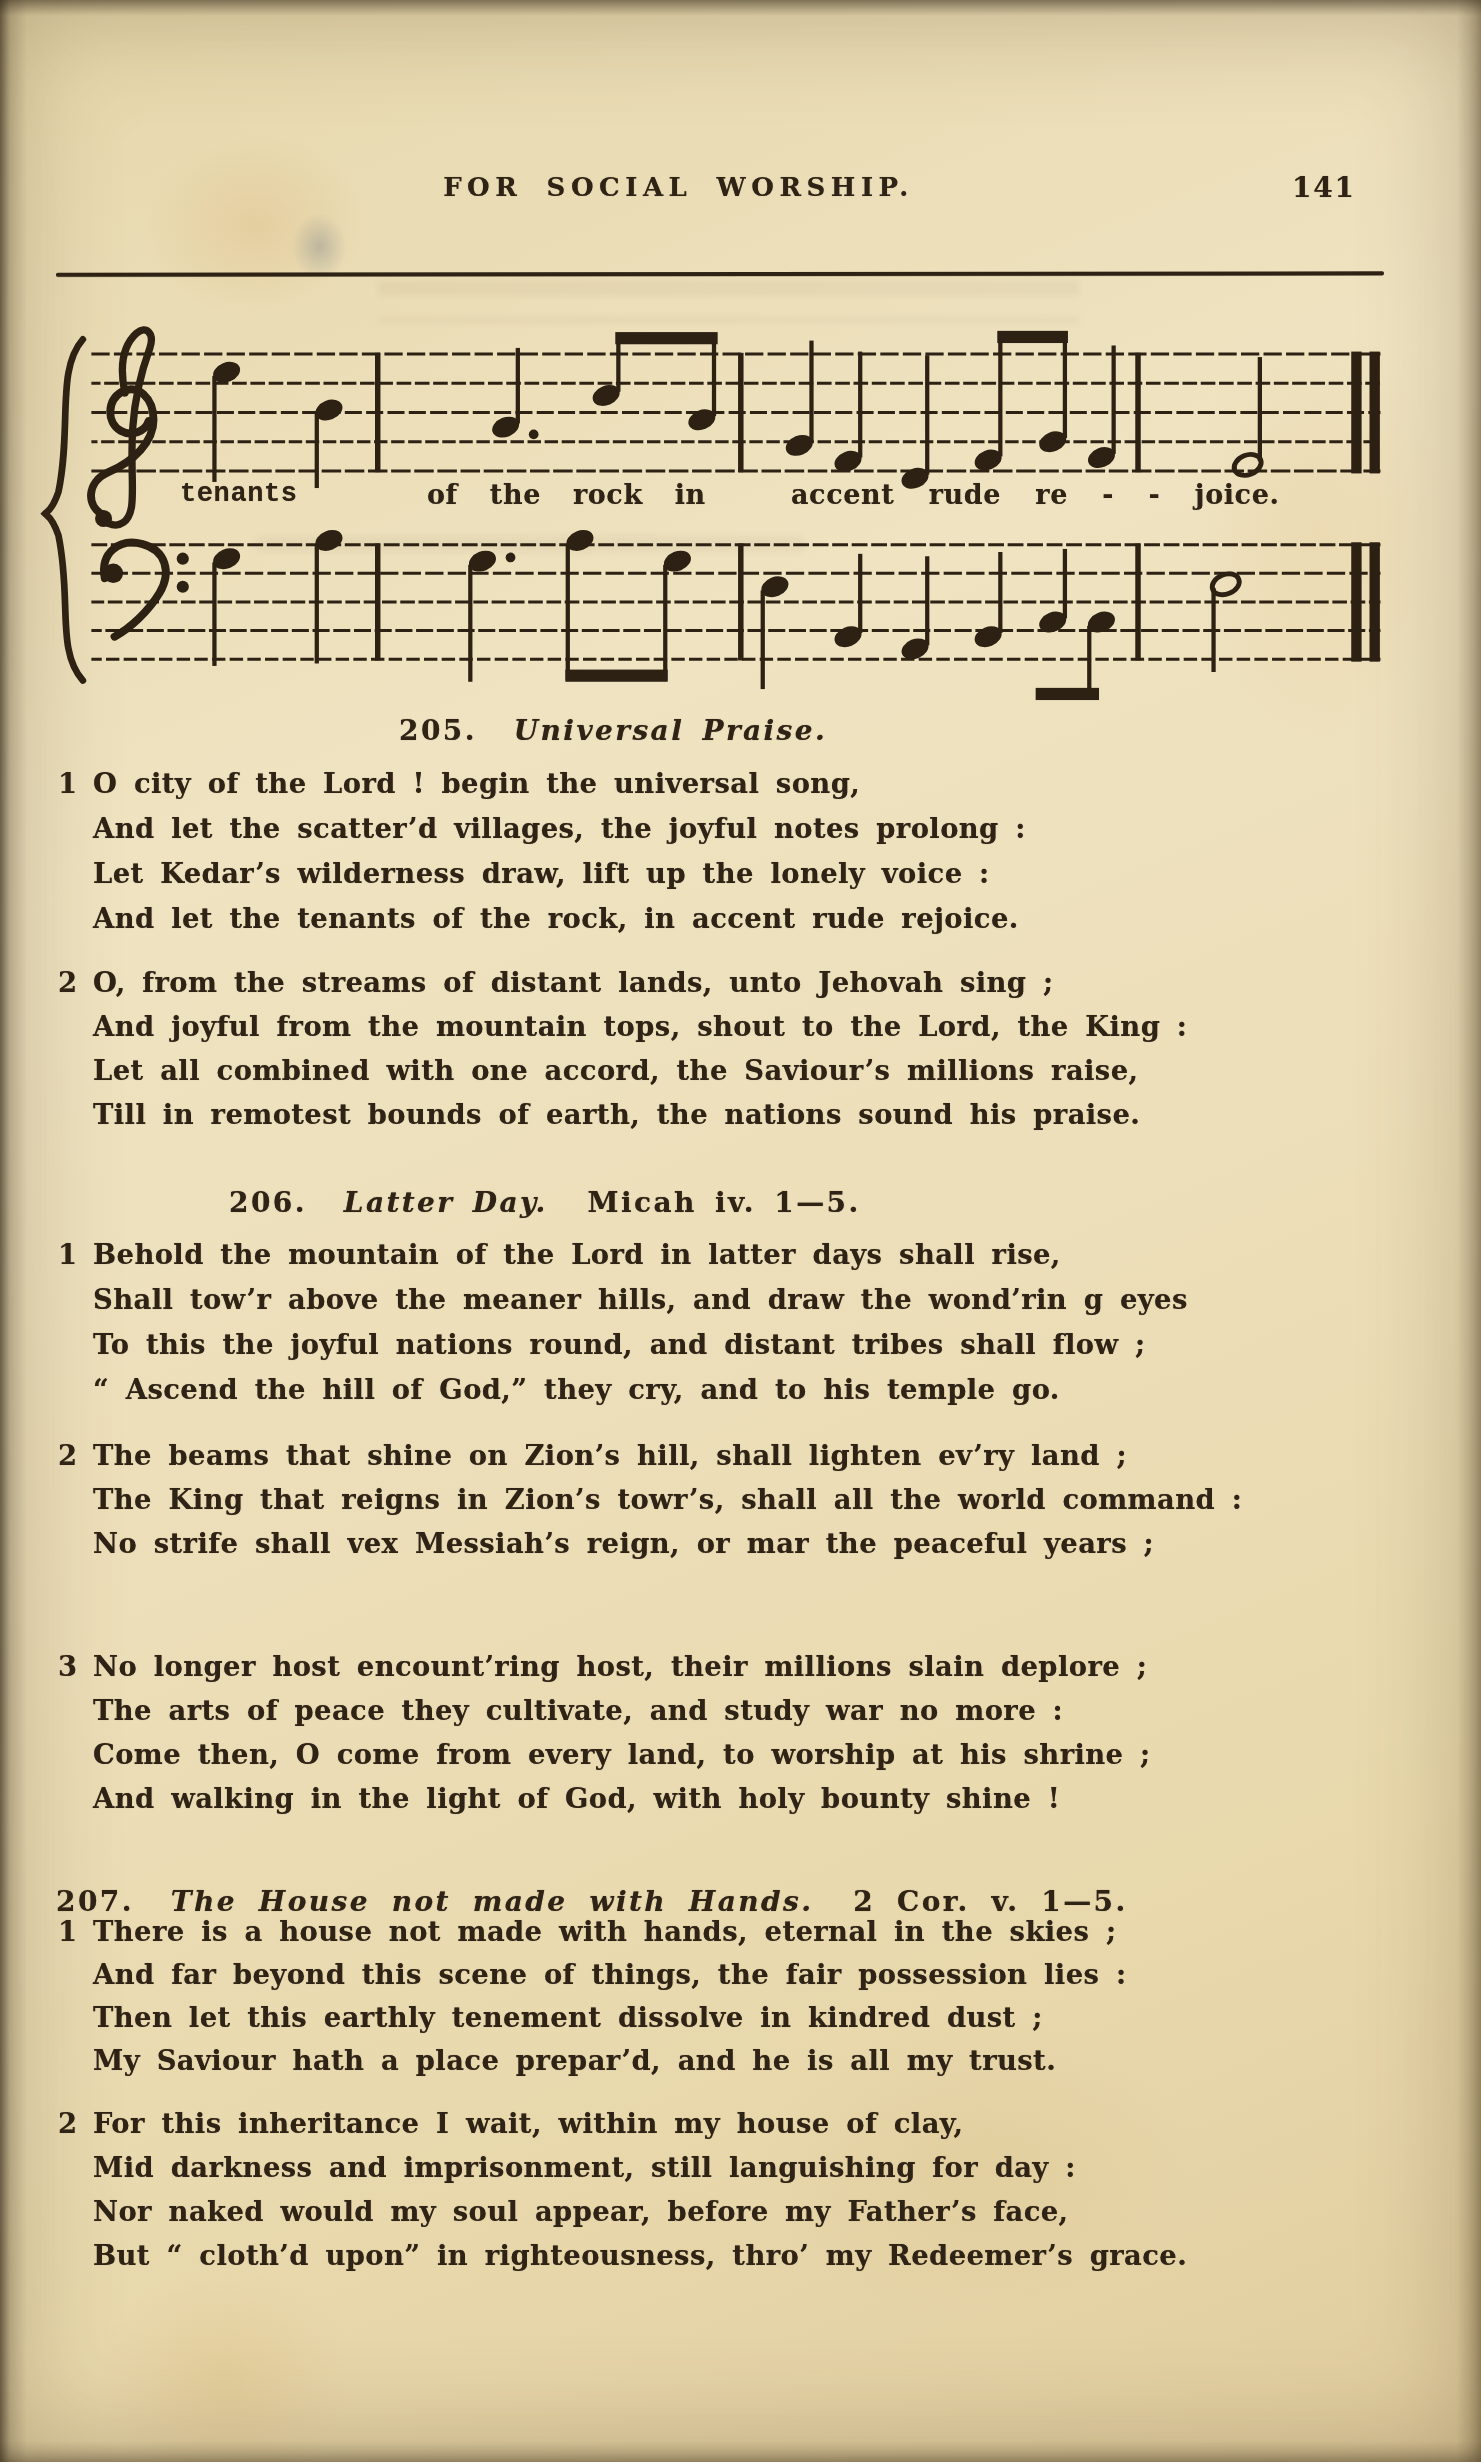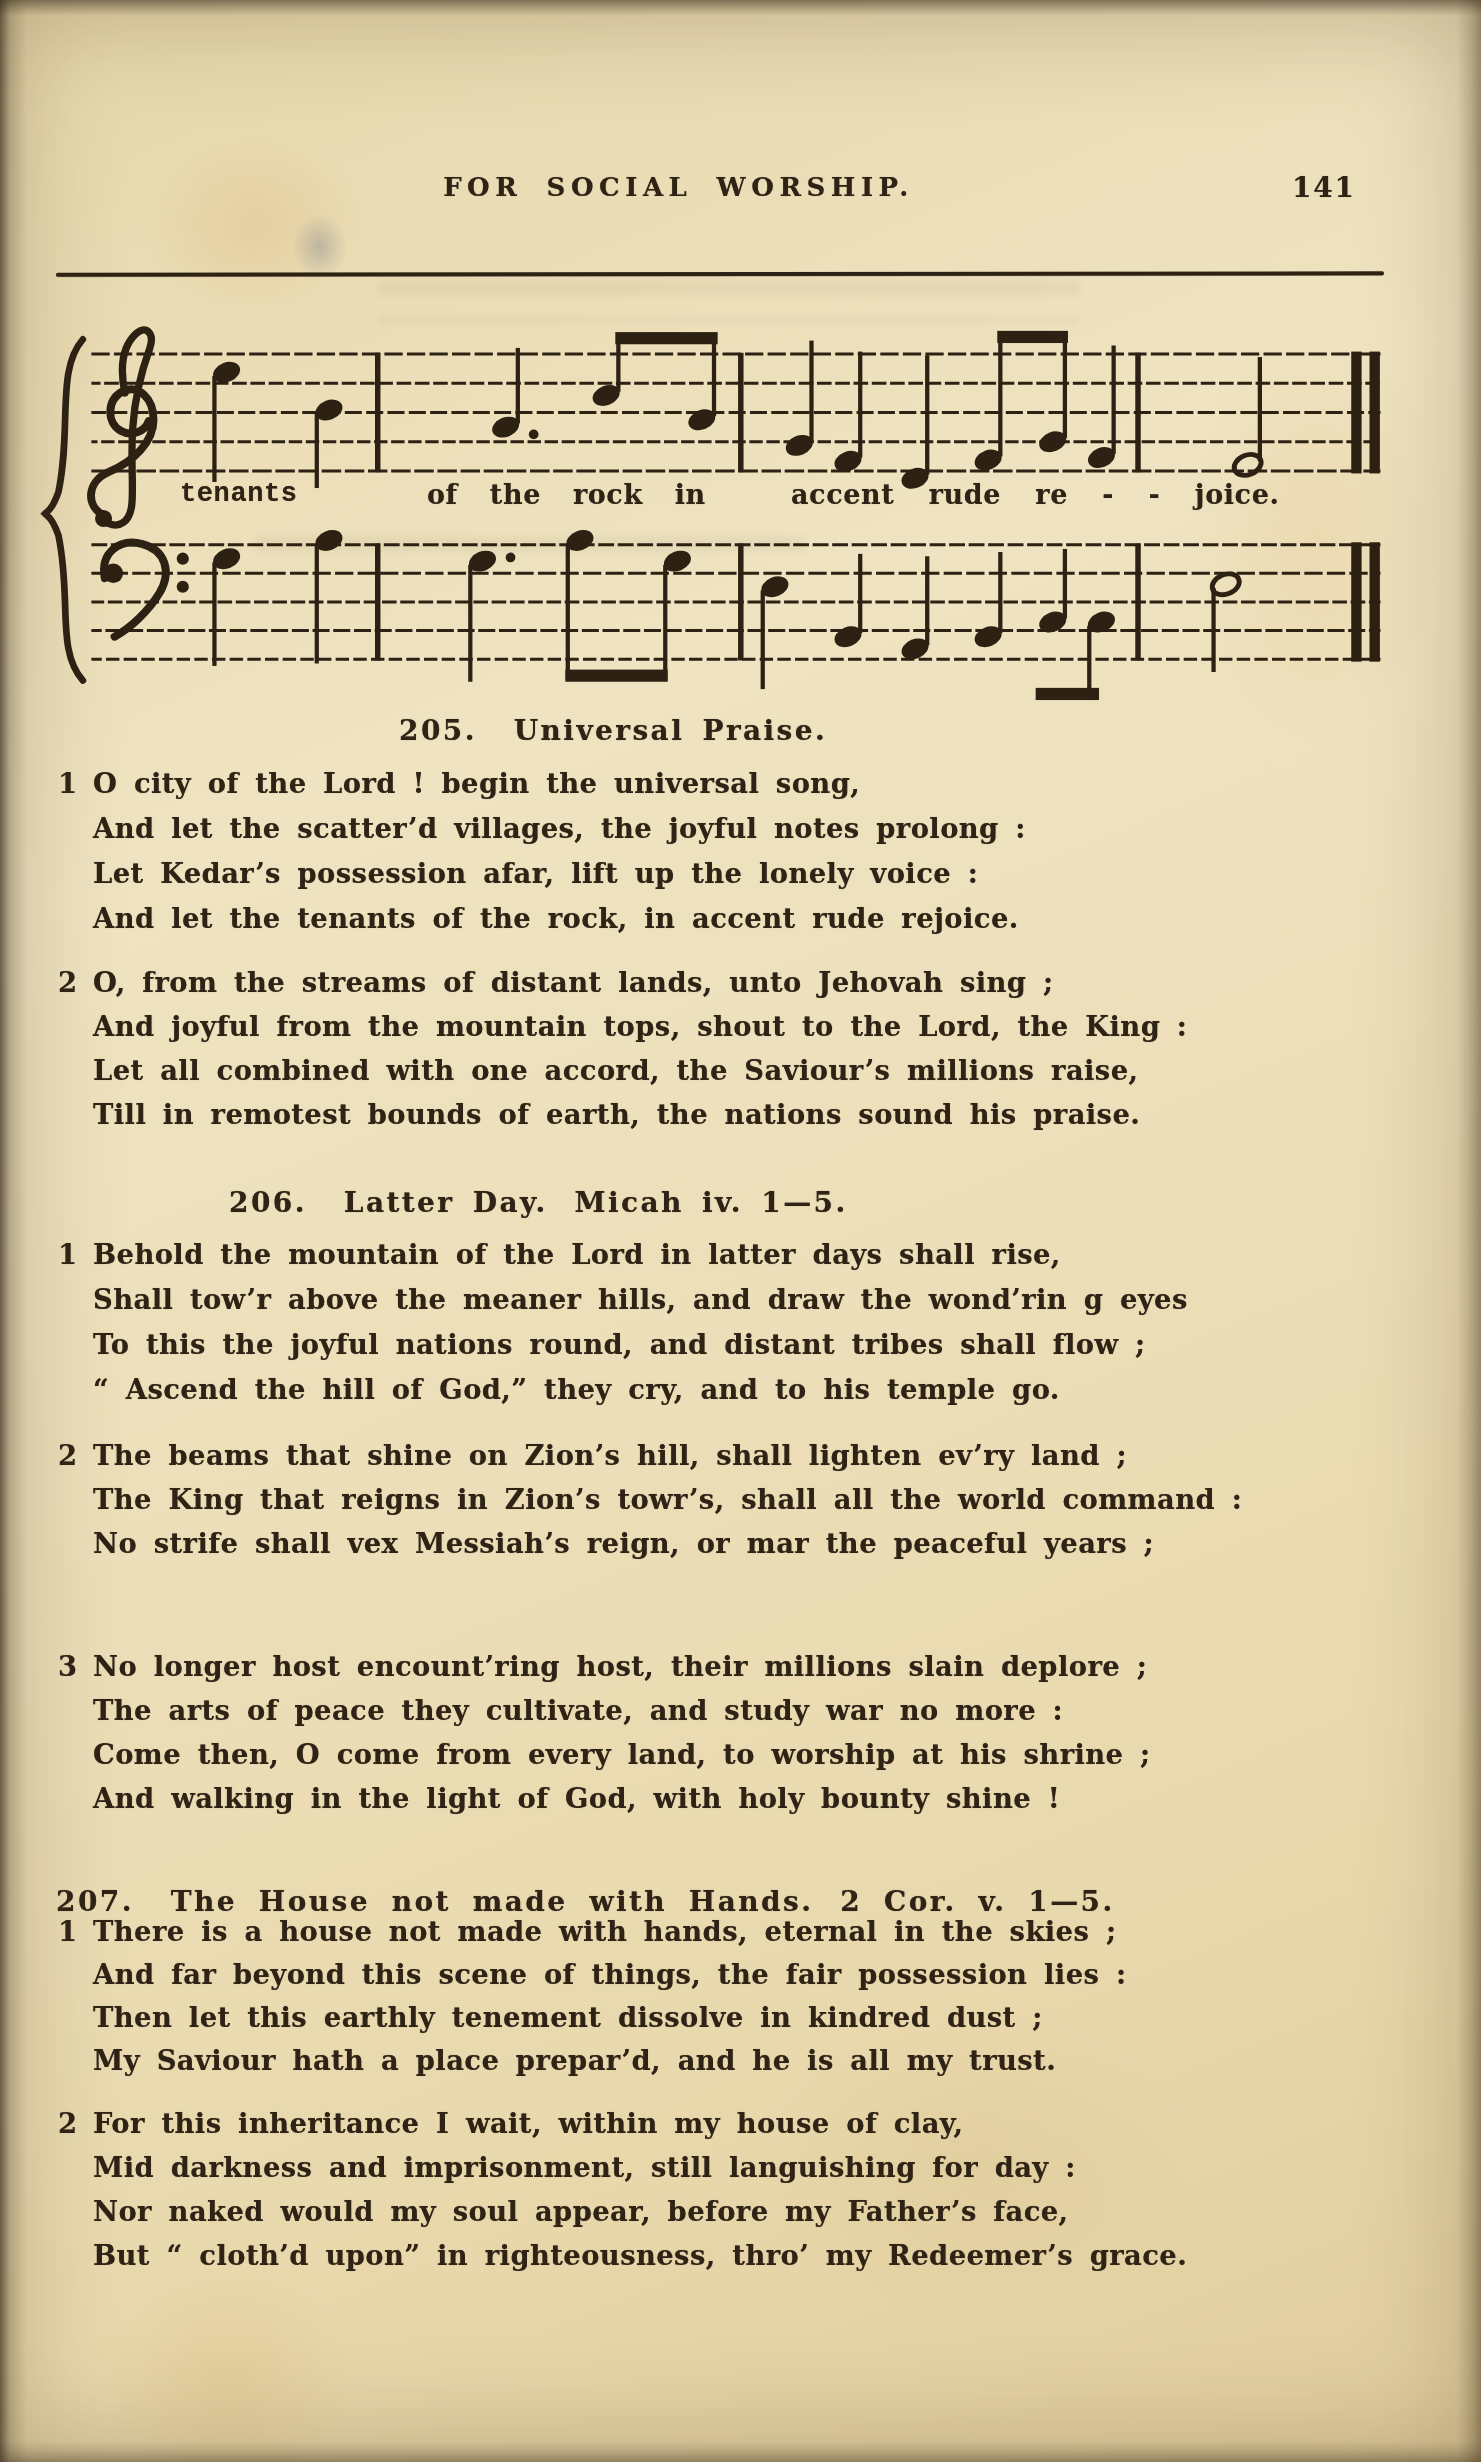--- a/index.html
+++ b/index.html
@@ -55,21 +55,21 @@
     letter-spacing:0.6px;text-shadow:0 0 0.7px rgba(47,35,22,.5);white-space:nowrap;
   }
   .lyric.l2{word-spacing:22px;}
   .lyric.l3{word-spacing:24.4px;}
 
   .hymn-heading{
     position:absolute;z-index:6;font-size:28px;font-weight:bold;white-space:nowrap;
     letter-spacing:2.4px;word-spacing:6.1px;text-shadow:0 0 0.9px rgba(42,30,18,.6);
   }
   .hymn-heading .num{margin-right:37px;}
-  .hymn-heading .ttl{margin-right:27px;}
+  .hymn-heading .ttl{margin-right:40px;font-style:italic;}
 
   .verse{position:absolute;left:93px;z-index:6;font-size:27.4px;font-weight:bold;
     letter-spacing:0.4px;word-spacing:6.7px;text-shadow:0 0 0.7px rgba(47,35,22,.5);}
   .verse .vnum{position:absolute;left:-35px;top:0;}
   .verse .vline{white-space:nowrap;}
   .lh74 .vline{height:45px;}
   .lh73 .vline{height:44px;}
   .lh72 .vline{height:44px;}
   .lh70 .vline{height:43px;}
 </style>
@@ -255,21 +255,21 @@
 <div class="lyric l2" style="left:427px;">of the rock in</div>
 <div class="lyric l3" style="left:791px;">accent rude re - - joice.</div>
 
 <div class="hymn-heading" style="top:714px;left:399px;">
   <span class="num">205.</span><span class="ttl">Universal Praise.</span>
 </div>
 <div class="verse lh74" style="top:767px;">
   <div class="vnum">1</div>
   <div class="vline">O city of the Lord !  begin the universal song,</div>
   <div class="vline">And let the scatter’d villages, the joyful notes prolong :</div>
-  <div class="vline">Let Kedar’s possession afar, lift up the lonely voice :</div>
+  <div class="vline">Let Kedar’s wilderness draw, lift up the lonely voice :</div>
   <div class="vline">And let the tenants of the rock, in accent rude rejoice.</div>
 </div>
 <div class="verse lh73" style="top:966px;">
   <div class="vnum">2</div>
   <div class="vline">O, from the streams of distant lands, unto Jehovah sing ;</div>
   <div class="vline">And joyful from the mountain tops, shout to the Lord, the King :</div>
   <div class="vline">Let all combined with one accord, the Saviour’s millions raise,</div>
   <div class="vline">Till in remotest bounds of earth, the nations sound his praise.</div>
 </div>
 

